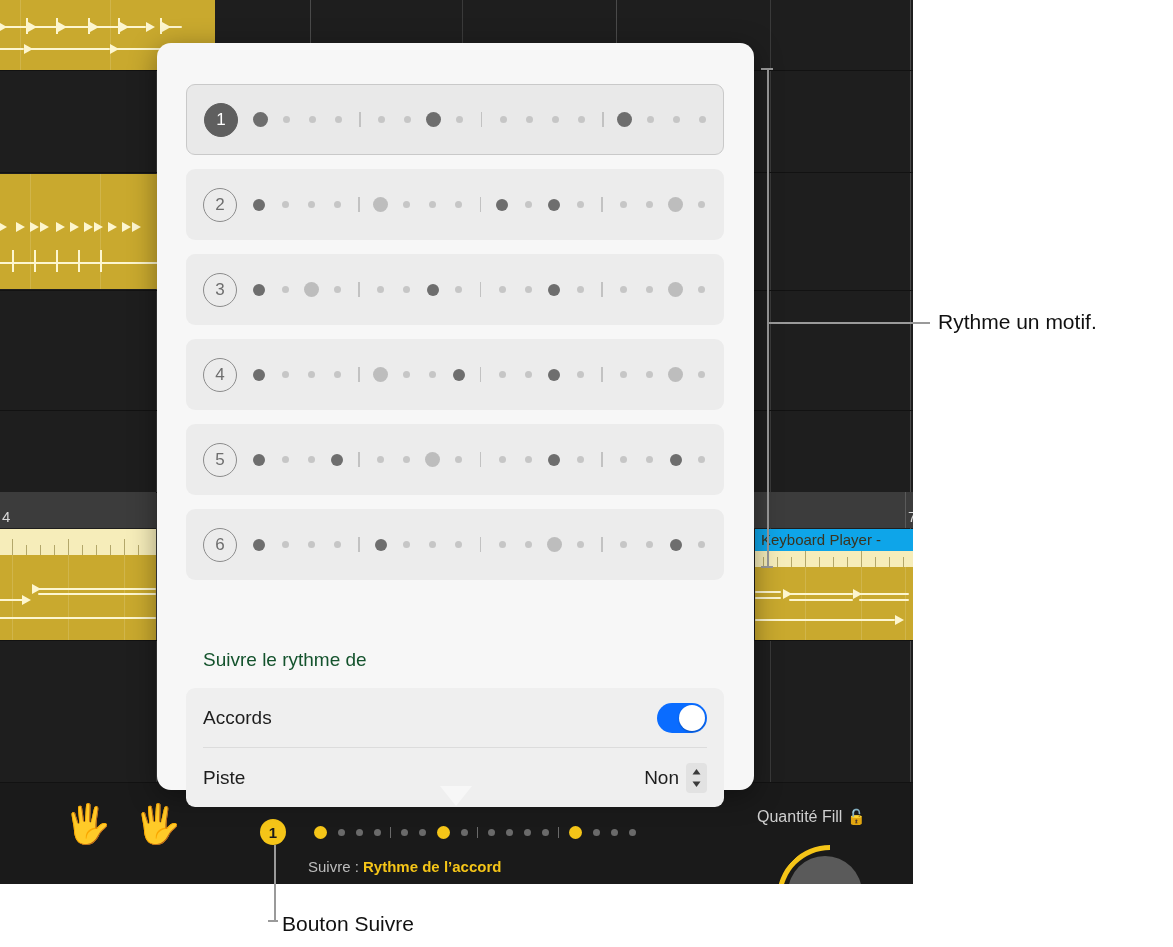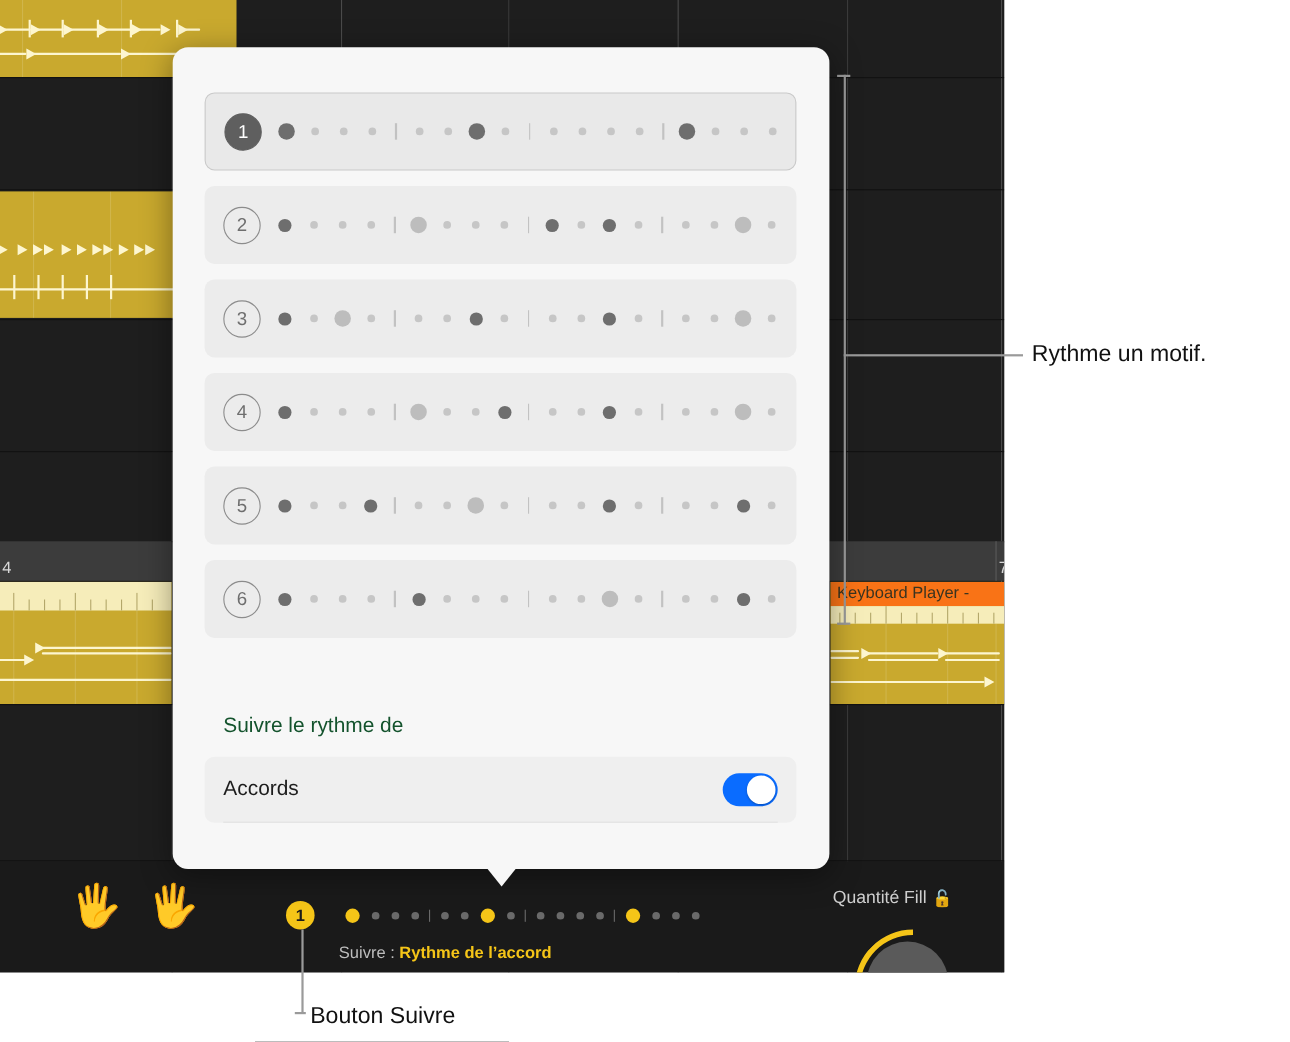--- a/index.html
+++ b/index.html
@@ -25,21 +25,21 @@
 
   
   .region{
     position:absolute;
     background:#c9a92e;
     overflow:hidden;
   }
   .region .rg-grid{position:absolute;top:0;bottom:0;width:1px;background:rgba(255,255,255,.14);}
   .region .rg-title{
     position:absolute;left:0;right:0;top:0;height:22px;
-    background:#f97316;color:#3a3420;font-size:15px;line-height:22px;
+    background:#0ea5e9;color:#3a3420;font-size:15px;line-height:22px;
     padding-left:6px;white-space:nowrap;overflow:hidden;
     font-family:"Liberation Sans",sans-serif;
   }
   .region .ruler-strip{
     position:absolute;left:0;right:0;top:0;height:26px;background:#f6edba;
   }
   .region .ruler-strip i{position:absolute;bottom:0;width:1px;height:10px;background:#b3a76a;}
   .region .ruler-strip i.big{height:16px;}
   .note{position:absolute;background:#fdf6cf;height:2px;border-radius:1px;}
   .note-head{position:absolute;width:0;height:0;
@@ -489,20 +489,32 @@
   <div class="section-title">Suivre le rythme de</div>
 
   <div class="settings-card">
     <div class="setting-row">
       <span class="name">Accords</span>
       <div class="toggle">
         <div class="knob"></div>
       </div>
     </div>
     <div class="setting-sep"></div>
+    <div class="setting-row">
+      <span class="name">Piste</span>
+      <div class="stepper">
+        <span class="sval">Non</span>
+        <span class="schev">
+          <svg width="11" height="22" viewBox="0 0 11 22" aria-hidden="true">
+            <path d="M5.5 2 L9.5 7.5 L1.5 7.5 Z" fill="#3a3a3a"></path>
+            <path d="M5.5 20 L9.5 14.5 L1.5 14.5 Z" fill="#3a3a3a"></path>
+          </svg>
+        </span>
+      </div>
+    </div>
   </div>
 </div>
 <div id="popover-tail"></div>
 
 <div class="lead v" style="left:767px;top:68px;height:500px;"></div>
 <div class="lead h" style="left:761px;top:68px;width:12px;"></div>
 <div class="lead h" style="left:761px;top:566px;width:12px;"></div>
 <div class="lead h" style="left:767px;top:322px;width:163px;"></div>
 <div class="callout-text" style="left:938px;top:310px;">Rythme un motif.</div>
 

